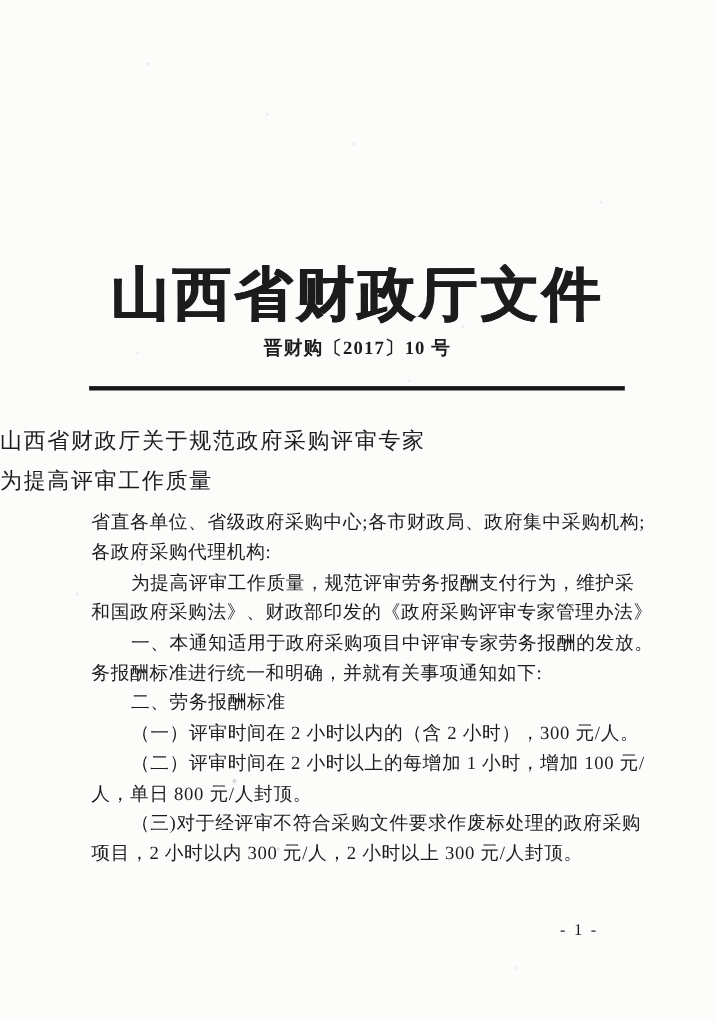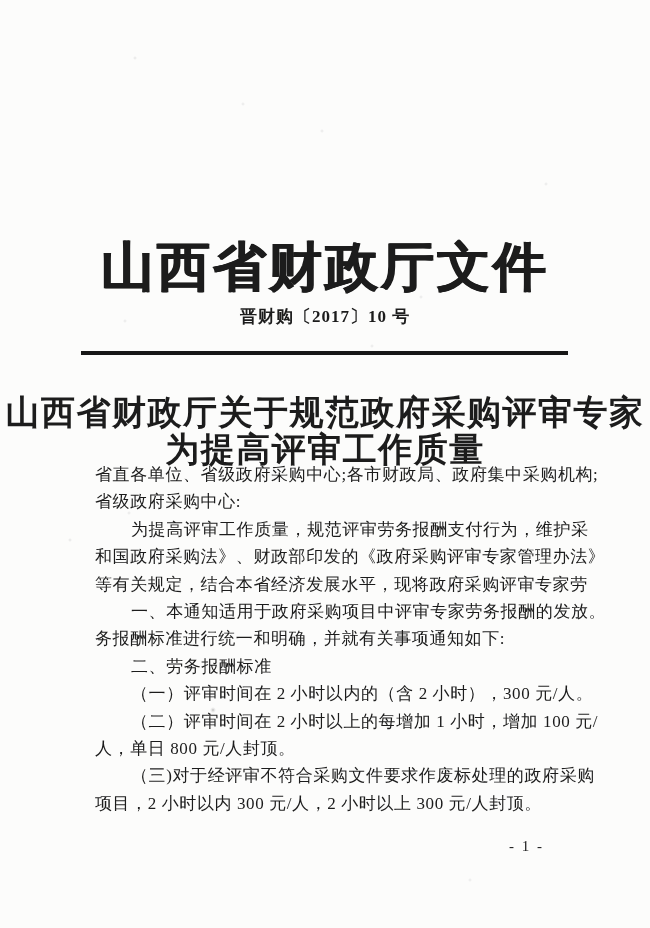--- a/index.html
+++ b/index.html
@@ -41,32 +41,30 @@
     white-space: nowrap;
     font-weight: bold;
   }
   .header-rule {
     position: absolute; top: 351px; left: 81px;
     width: 487px; height: 4px;
     background: #171717;
   }
   .subject-title {
     position: absolute; top: 366px; left: 0; width: 100%;
-    text-align: center;
-    font-size: 34px; font-weight: 700;
+    font-size: 20px; font-weight: 400;
     line-height: 37px; letter-spacing: 1.5px;
   }
   .body-text {
     position: absolute; top: 461px; left: 83px; width: 486px;
     font-size: 17px; letter-spacing: 0.6px;
   }
   .line {
     height: 27.4px; line-height: 27.4px;
     white-space: nowrap;
-    margin-left: 12px;
   }
   .indent { padding-left: 36px; }
   .page-number {
     position: absolute; top: 838px; right: 106px;
     font-size: 15px; letter-spacing: 2px;
     white-space: nowrap;
   }
 </style>
 </head>
 <body>
@@ -77,24 +75,23 @@
 
 <div class="header-rule"></div>
 
 <h2 class="subject-title">
   <div>山西省财政厅关于规范政府采购评审专家</div>
   <div>为提高评审工作质量</div>
 </h2>
 
 <main class="body-text">
   <div class="line">省直各单位、省级政府采购中心;各市财政局、政府集中采购机构;</div>
-  <div class="line">省级政府采购中心:</div>
+  <div class="line">各政府采购代理机构:</div>
   <div class="line indent">为提高评审工作质量，规范评审劳务报酬支付行为，维护采</div>
   <div class="line">和国政府采购法》、财政部印发的《政府采购评审专家管理办法》</div>
-  <div class="line">等有关规定，结合本省经济发展水平，现将政府采购评审专家劳</div>
   <div class="line indent">一、本通知适用于政府采购项目中评审专家劳务报酬的发放。</div>
   <div class="line">务报酬标准进行统一和明确，并就有关事项通知如下:</div>
   <div class="line indent">二、劳务报酬标准</div>
   <div class="line indent">（一）评审时间在 2 小时以内的（含 2 小时），300 元/人。</div>
   <div class="line indent">（二）评审时间在 2 小时以上的每增加 1 小时，增加 100 元/</div>
   <div class="line">人，单日 800 元/人封顶。</div>
   <div class="line indent">（三)对于经评审不符合采购文件要求作废标处理的政府采购</div>
   <div class="line">项目，2 小时以内 300 元/人，2 小时以上 300 元/人封顶。</div>
 </main>
 

